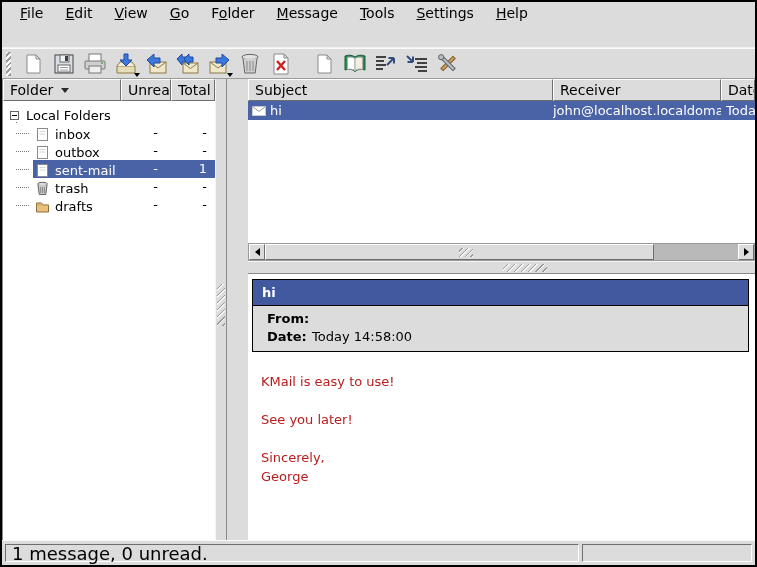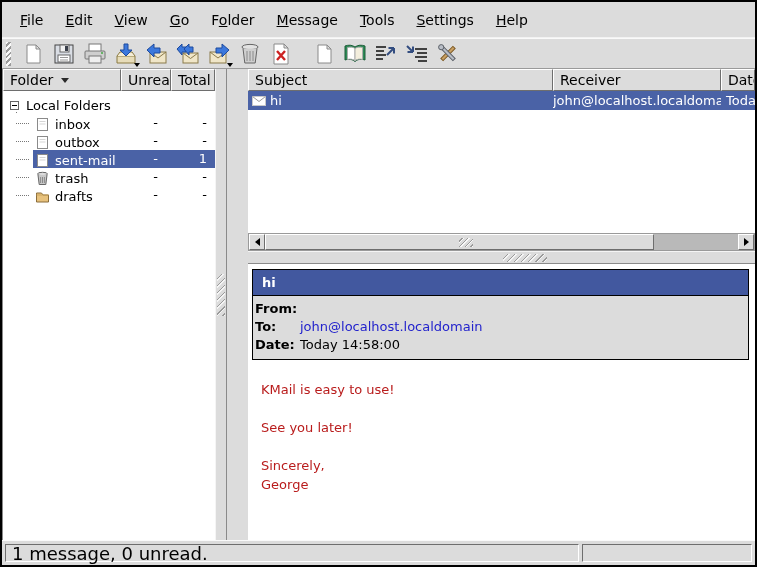--- a/index.html
+++ b/index.html
@@ -7,21 +7,21 @@
   body { font-family:"DejaVu Sans","Liberation Sans",sans-serif; }
 
   .window {
     position:relative; width:757px; height:567px;
     border:2px solid #000; background:#dcdcdc;
     display:flex; flex-direction:column; overflow:hidden;
     --sel:#4a62a6; --title:#42589f; --link:#2323cc;
   }
 
   
-  .menubar { height:36px; display:flex; align-items:center; padding-left:10px; gap:6px;
+  .menubar { height:46px; display:flex; align-items:flex-start; padding-left:10px; gap:6px;
              border-bottom:1px solid #f2f2f2; font-size:14px; color:#000; flex:0 0 auto; }
   .menu-item { padding:3px 8px; cursor:default; }
 
   
   .toolbar { height:31px; display:flex; align-items:center; padding-left:3px; gap:3px;
              border-top:1px solid #fafafa; border-bottom:1px solid #9a9a9a; flex:0 0 auto; }
   .tool-grip { width:5px; height:24px; margin:0 5px 0 1px;
     background:repeating-linear-gradient(135deg,#fafafa 0 2px,#9c9c9c 2px 4px); }
   .tool-btn { width:28px; height:28px; background:transparent; border:none; position:relative;
               display:flex; align-items:center; justify-content:center; padding:0; }
@@ -102,21 +102,21 @@
                 border-top:1px solid #f5f5f5; border-bottom:1px solid #8a8a8a; }
   .h-splitter .grip { position:absolute; top:2px; left:255px; width:44px; height:8px;
     background:repeating-linear-gradient(135deg,transparent 0 3px,#9a9a9a 3px 4px,#f5f5f5 4px 5px); }
 
   
   .preview { flex:1; background:#fff; overflow:hidden; min-height:0; }
   .preview-box { margin:5px 6px 0 4px; border:1px solid #000; }
   .pv-title { background:var(--title); color:#fff; font-weight:bold; font-size:13px;
               padding:5px 9px; border-bottom:1px solid #000; }
   .pv-headers { background:#dcdcdc; padding:4px 0 5px; }
-  .hdr-row { display:flex; font-size:13px; line-height:18px; padding-left:2px; }
+  .hdr-row { display:flex; font-size:13px; line-height:18px; padding-left:14px; }
   .hdr-label { font-weight:bold; width:45px; flex:0 0 45px; }
   .hdr-value.link { color:var(--link); }
   .pv-body { padding:20px 0 0 13px; font-size:13px; line-height:19px; color:#b91c1c; }
 
   
   .statusbar { height:25px; flex:0 0 25px; display:flex; gap:3px; padding:3px; background:#dcdcdc;
                border-top:1px solid #fafafa; }
   .sb-panel { border:1px solid; border-color:#6e6e6e #fff #fff #6e6e6e; background:#dcdcdc;
               display:flex; align-items:center; padding-left:6px; font-size:18px; white-space:nowrap; }
   .sb-p1 { flex:1; }
@@ -432,24 +432,20 @@
 
       <div class="preview">
         <div class="preview-box">
           <div class="pv-title">hi</div>
           <div class="pv-headers">
               <div class="hdr-row">
                 <span class="hdr-label">From:</span>
                 <span class="hdr-value"></span>
               </div>
               <div class="hdr-row">
-                <span class="hdr-label">To:</span>
-                <span class="hdr-value link">john@localhost.localdomain</span>
-              </div>
-              <div class="hdr-row">
                 <span class="hdr-label">Date:</span>
                 <span class="hdr-value">Today 14:58:00</span>
               </div>
             </div>
         </div>
         <div class="pv-body">
             <div class="body-line">KMail is easy to use!</div>
             <div class="body-line">&nbsp;</div>
             <div class="body-line">See you later!</div>
             <div class="body-line">&nbsp;</div>

